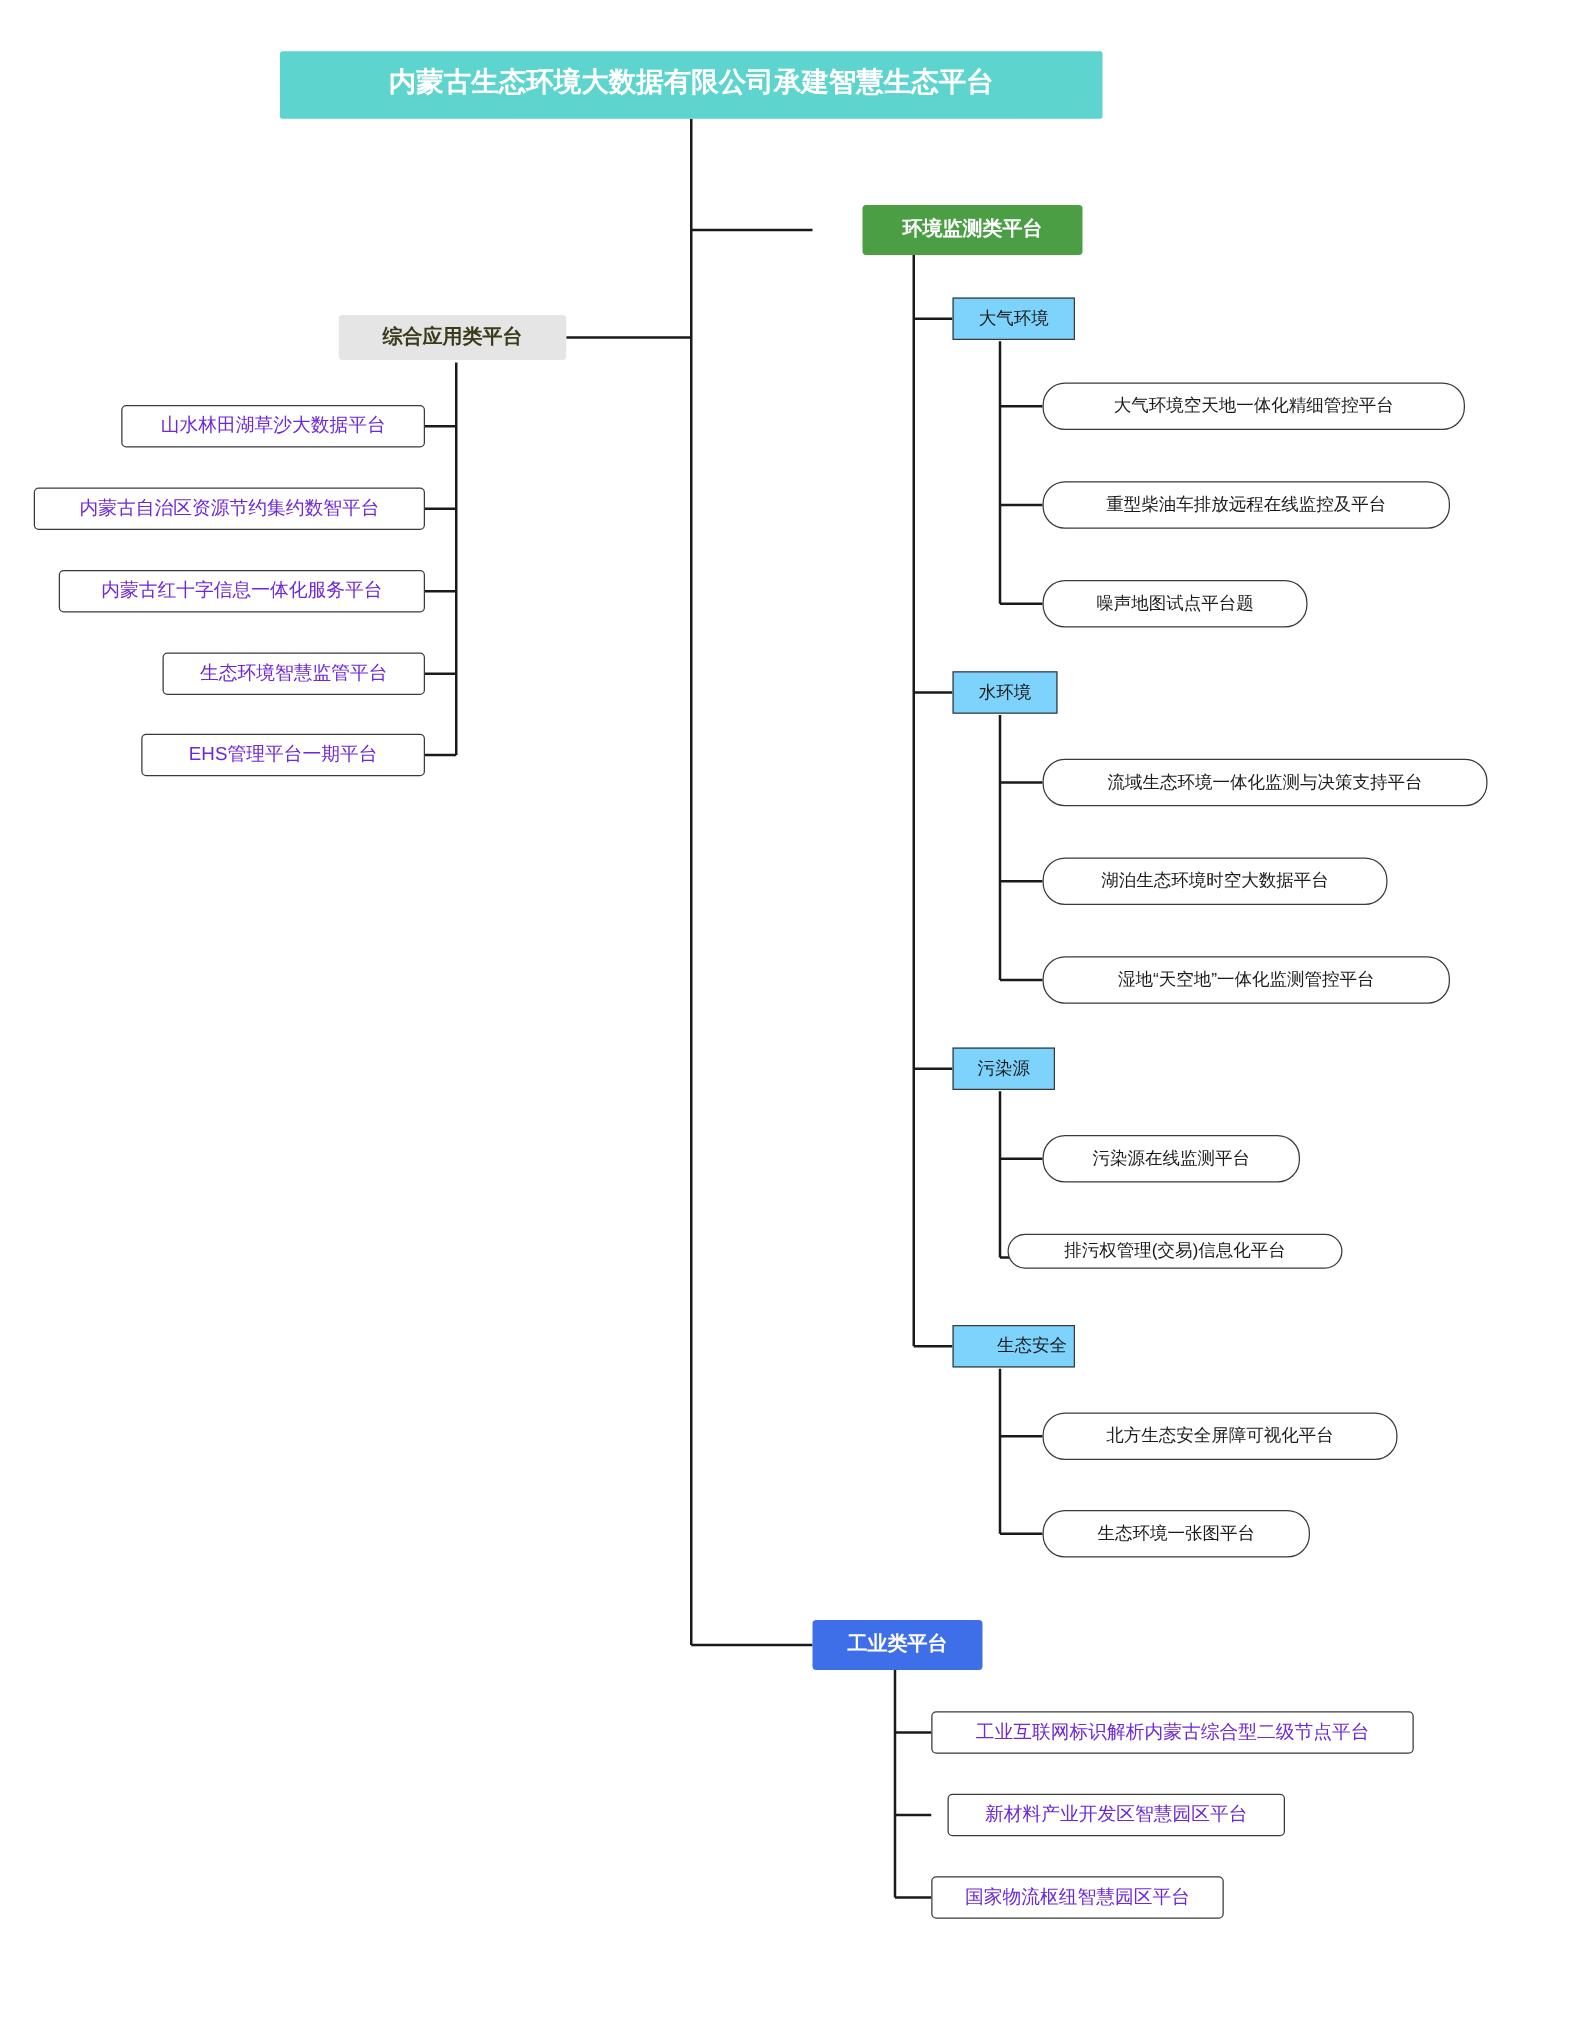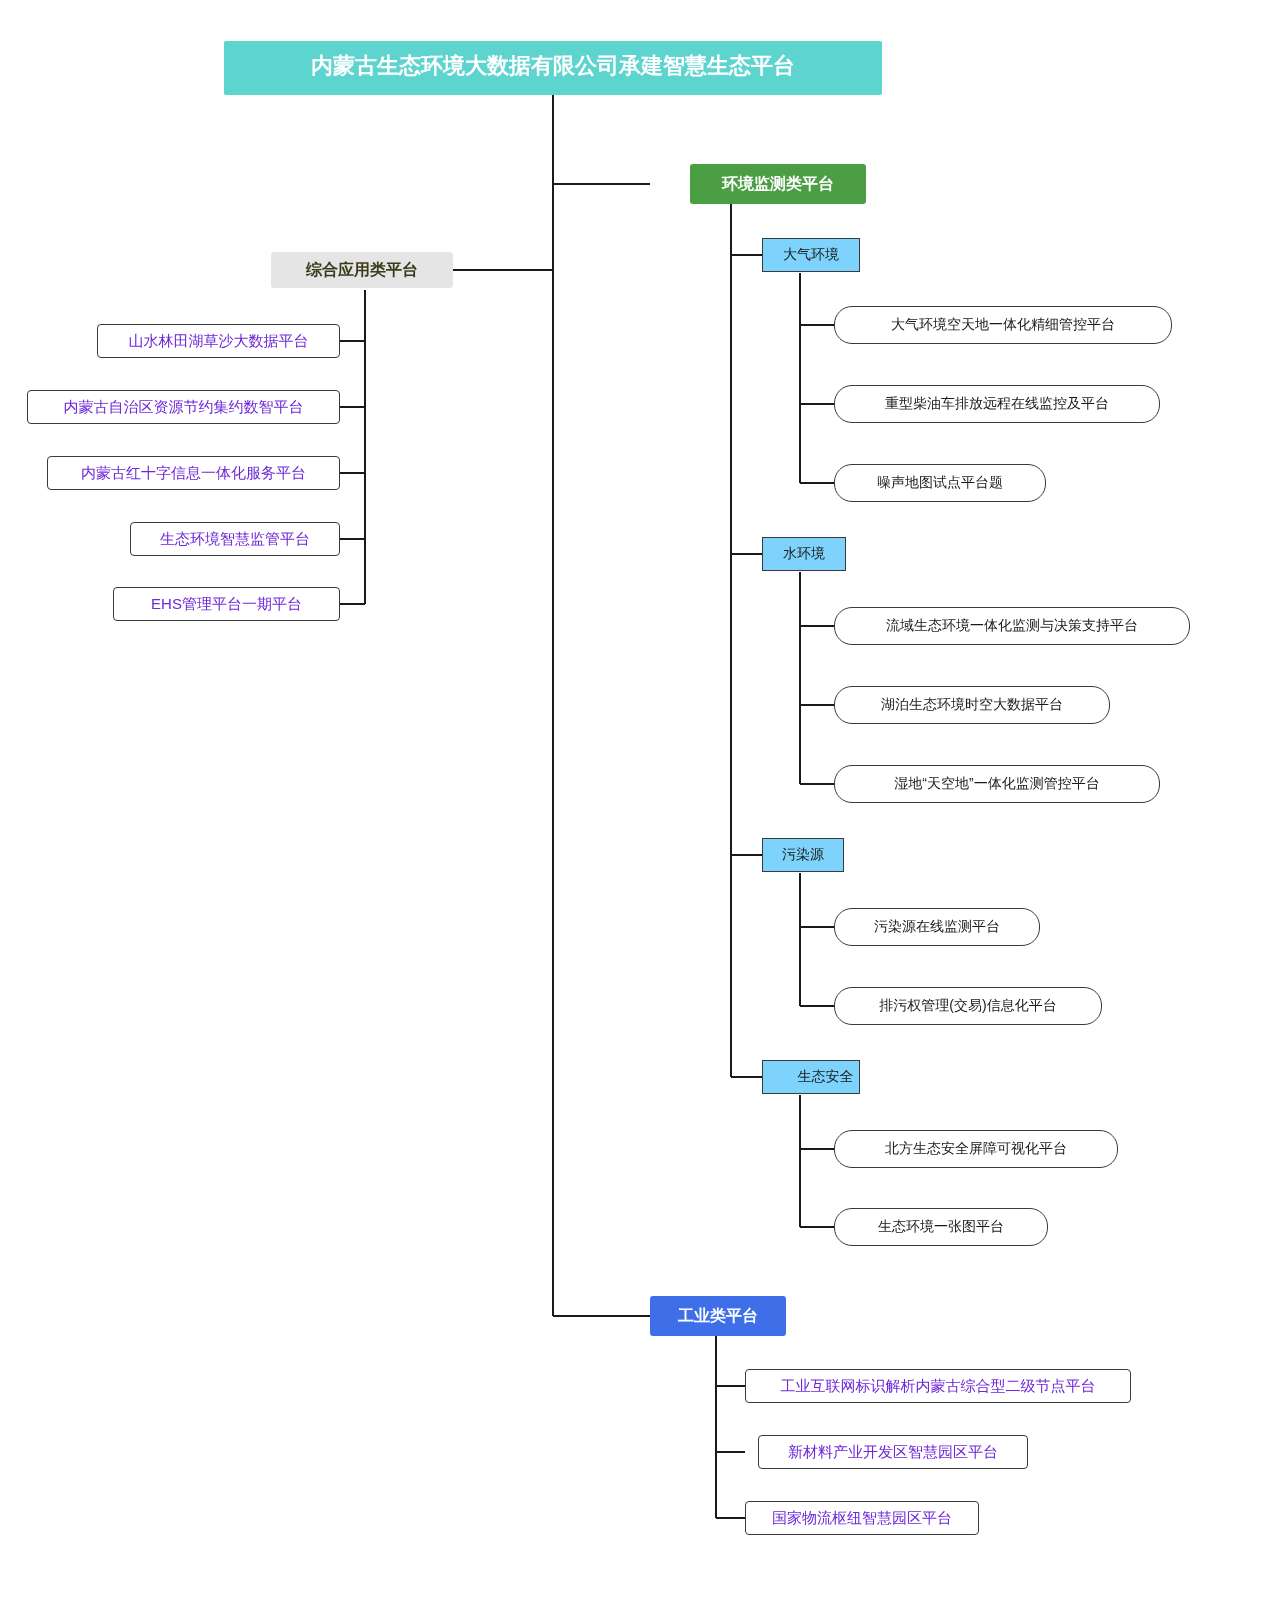--- a/index.html
+++ b/index.html
@@ -163,21 +163,21 @@
   <div class="node leaf" style="left:834px; top:765px; width:326px; height:38px;">
     <span>湿地“天空地”一体化监测管控平台</span>
   </div>
 
   <div class="node sub" style="left:762px; top:838px; width:82px; height:34px;">
     <span>污染源</span>
   </div>
   <div class="node leaf" style="left:834px; top:908px; width:206px; height:38px;">
     <span>污染源在线监测平台</span>
   </div>
-  <div class="node leaf" style="left:834px; top:987px; width:268px; height:38px;">
+  <div class="node leaf" style="left:806px; top:987px; width:268px; height:28px;">
     <span>排污权管理(交易)信息化平台</span>
   </div>
 
   <div class="node sub" style="left:762px; top:1060px; width:98px; height:34px;padding-left:29px;">
     <span>生态安全</span>
   </div>
   <div class="node leaf" style="left:834px; top:1130px; width:284px; height:38px;">
     <span>北方生态安全屏障可视化平台</span>
   </div>
   <div class="node leaf" style="left:834px; top:1208px; width:214px; height:38px;">

